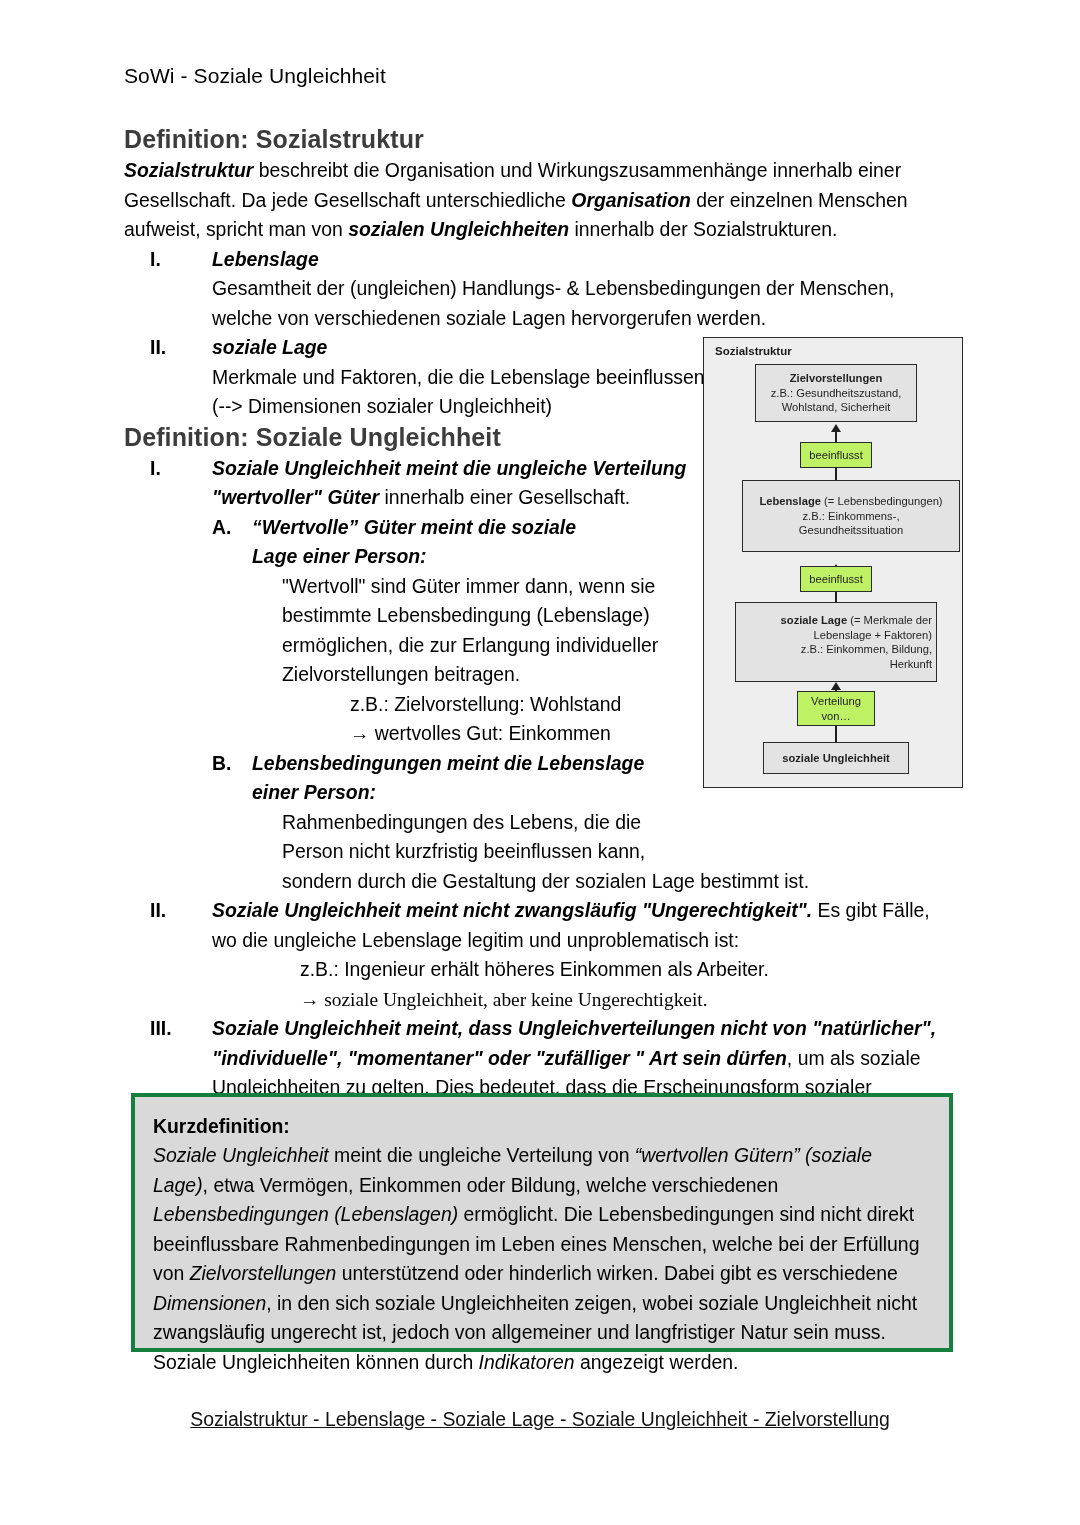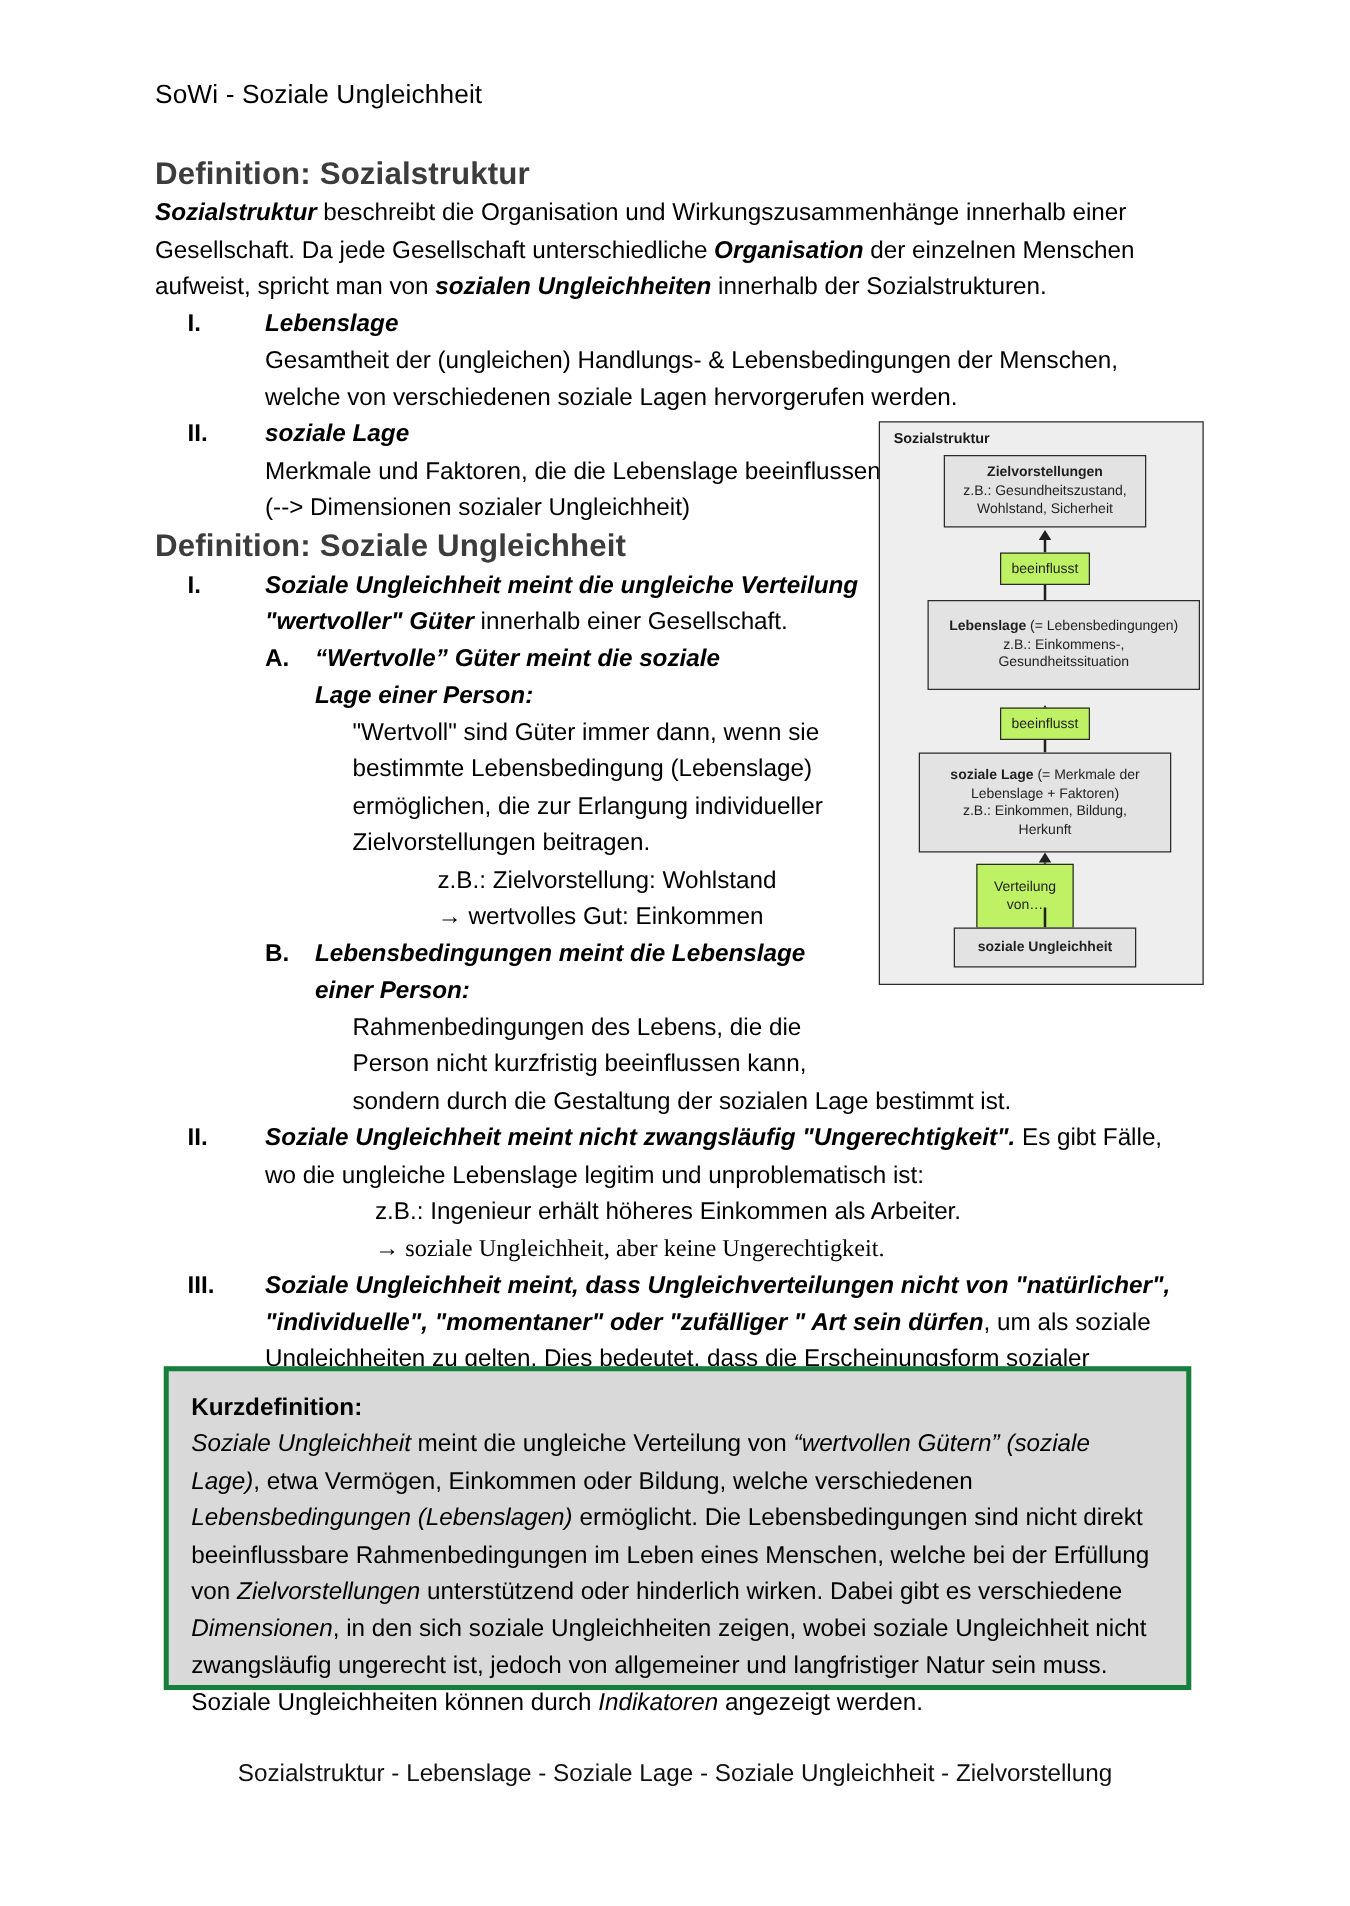--- a/index.html
+++ b/index.html
@@ -164,20 +164,21 @@
 
   
   .footer {
     position: absolute;
     left: 0;
     top: 1408px;
     width: 1080px;
     text-align: center;
     font-size: 19.4px;
     color: #111;
+    text-decoration: underline;
   }
 </style>
 </head>
 <body>
 
 <div class="page">
 
   <div class="running-head">SoWi - Soziale Ungleichheit</div>
 
   <div class="content">
@@ -286,33 +287,33 @@
 
     <div class="darrow" style="left:127px; top:226px;"></div>
     <div class="dline" style="left:131px; top:234px; height:8px;"></div>
 
     <div class="dbox connector" style="left:96px; top:228px; width:72px; height:26px;">
       <div>beeinflusst</div>
     </div>
 
     <div class="dline" style="left:131px; top:254px; height:10px;"></div>
 
-    <div class="dbox" style="left:31px; top:264px; width:202px; height:80px;">
+    <div class="dbox" style="left:31px; top:264px; width:202px; height:80px;align-items:flex-end;">
       <div>
         <span class="bb">soziale Lage</span><span> (= Merkmale der</span>
       </div>
       <div>Lebenslage + Faktoren)</div>
       <div>z.B.: Einkommen, Bildung,</div>
       <div>Herkunft</div>
     </div>
 
     <div class="darrow" style="left:127px; top:344px;"></div>
     <div class="dline" style="left:131px; top:352px; height:6px;"></div>
 
-    <div class="dbox connector" style="left:77px; top:353px; width:78px; height:52px;">
+    <div class="dbox connector" style="left:93px; top:353px; width:78px; height:35px;">
       <div>Verteilung</div>
       <div>von…</div>
     </div>
 
     <div class="dline" style="left:131px; top:388px; height:16px;"></div>
 
     <div class="dbox" style="left:59px; top:404px; width:146px; height:32px;">
       <div class="bb">soziale Ungleichheit</div>
     </div>
   </div>

